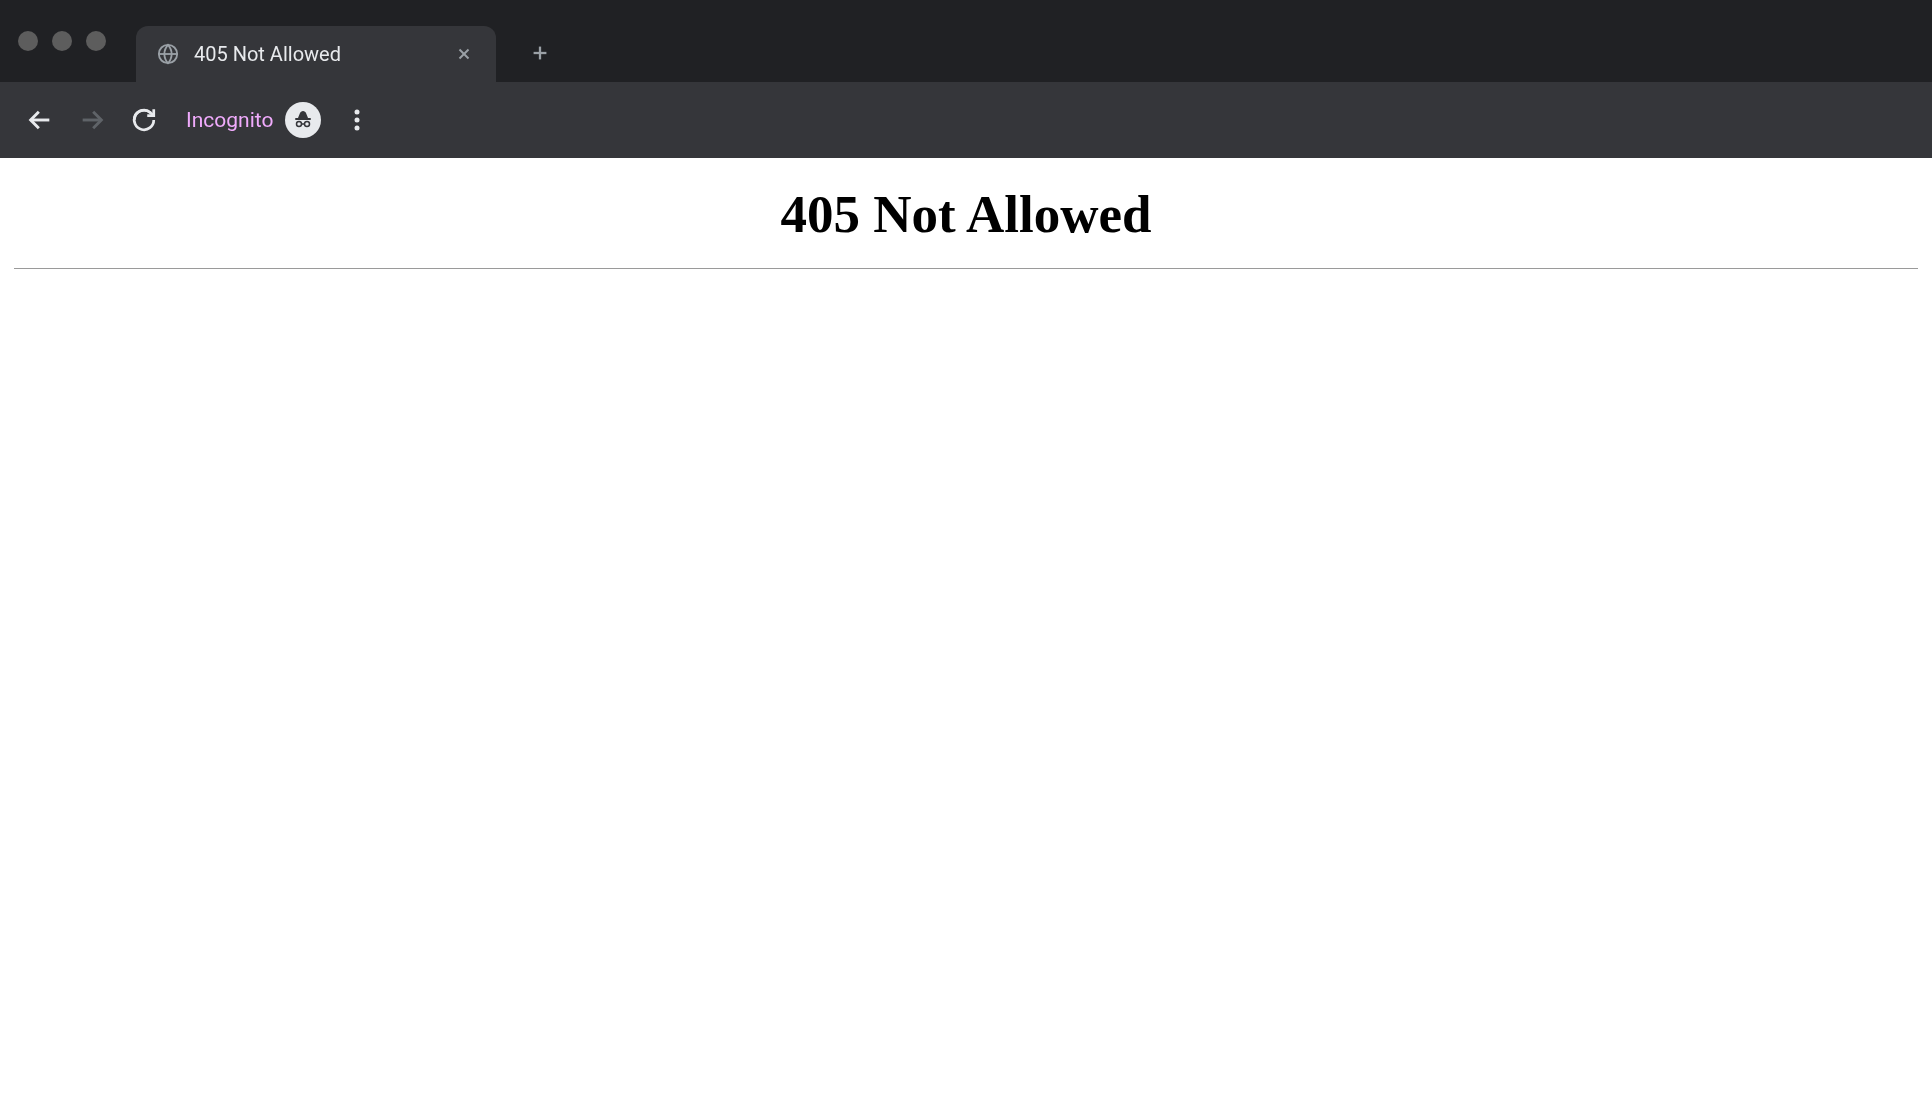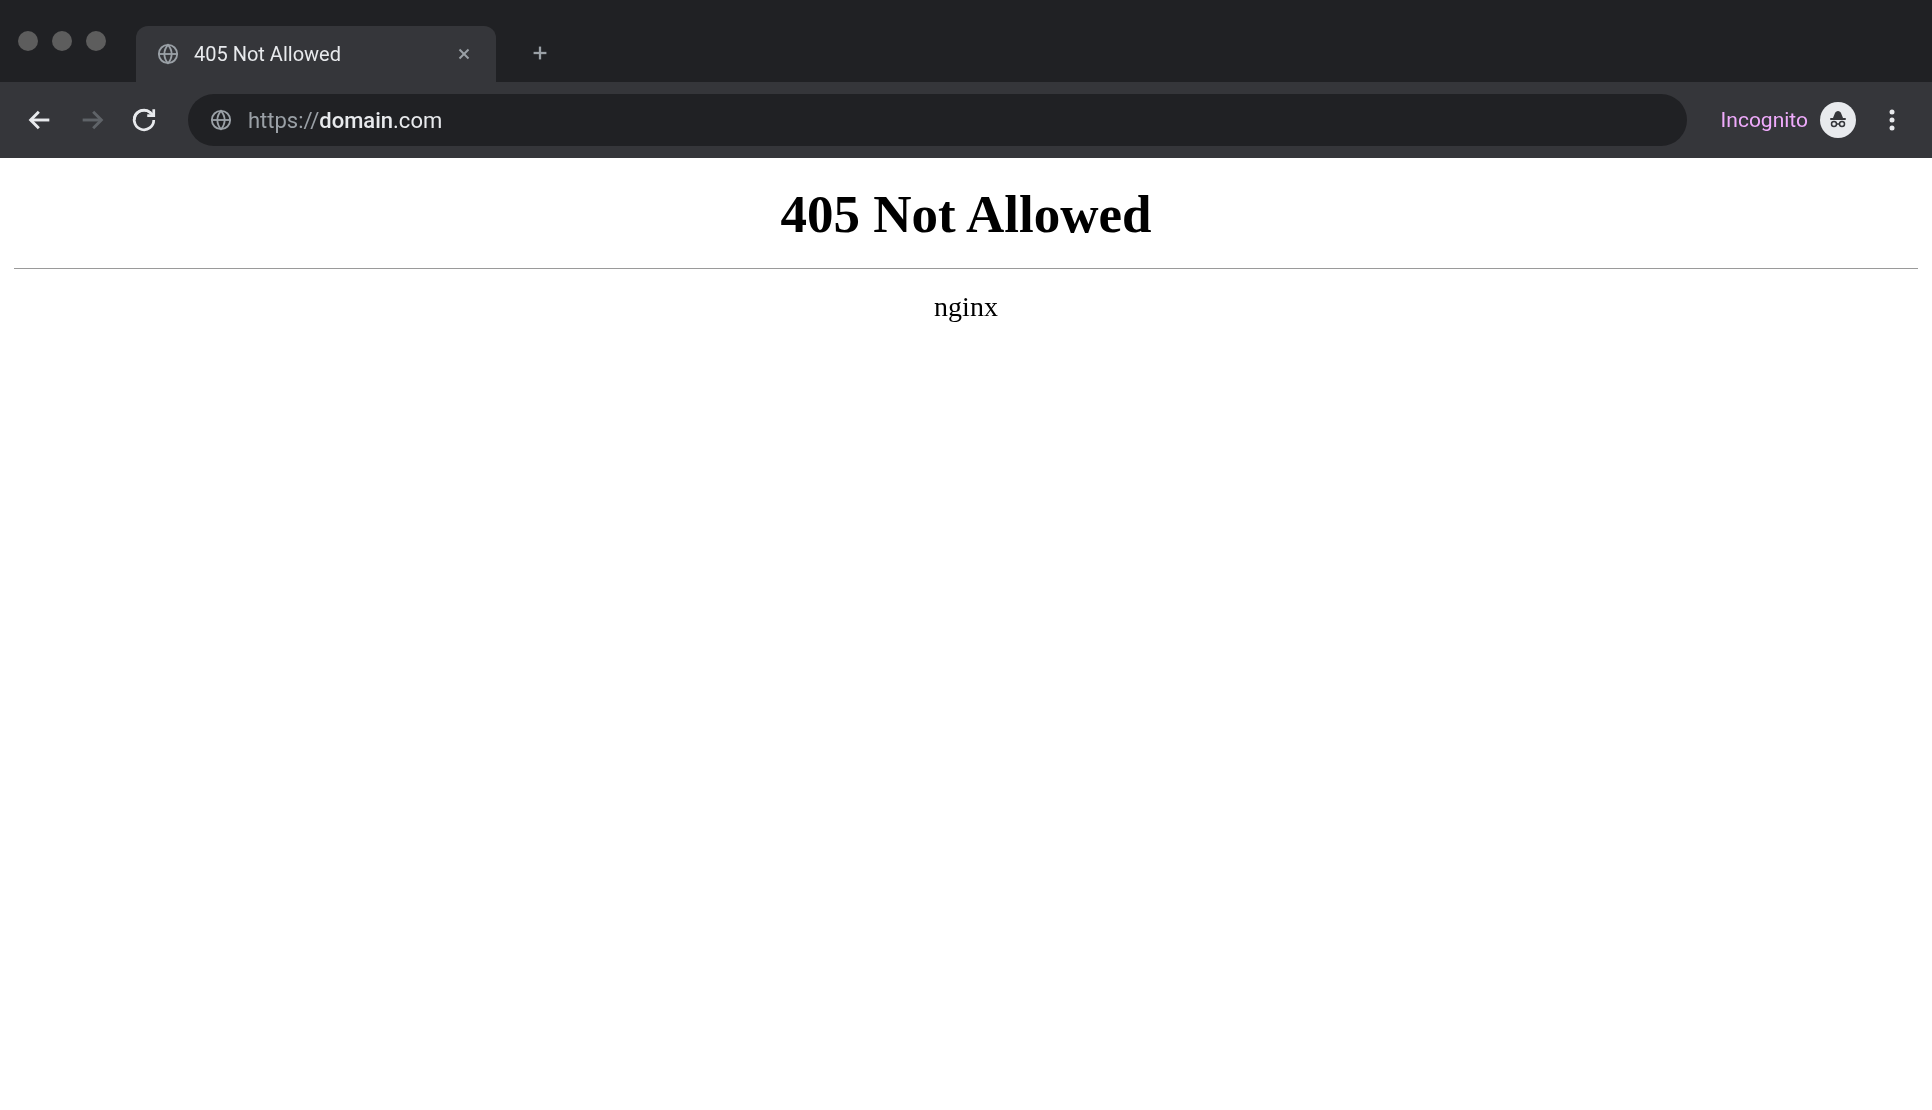--- a/index.html
+++ b/index.html
@@ -283,34 +283,20 @@
       </svg>
     </div>
     <div class="nav-icon active">
       <svg width="26" height="26" viewBox="0 0 24 24" fill="none" stroke="currentColor" stroke-width="2.5">
         <path d="M21 2v6h-6"></path>
         <path d="M3 12a9 9 0 0 1 15-6.7L21 8"></path>
         <path d="M21 12a9 9 0 1 1-3-6.7"></path>
       </svg>
     </div>
 
-    <div class="address-bar">
-      <span class="site-icon">
-        <svg width="22" height="22" viewBox="0 0 24 24" fill="none" stroke="currentColor" stroke-width="2">
-          <circle cx="12" cy="12" r="10"></circle>
-          <line x1="2" y1="12" x2="22" y2="12"></line>
-          <path d="M12 2a15.3 15.3 0 0 1 4 10 15.3 15.3 0 0 1-4 10 15.3 15.3 0 0 1-4-10 15.3 15.3 0 0 1 4-10z"></path>
-        </svg>
-      </span>
-      <span class="url-display">
-        <span class="url-protocol">https://</span>
-          <span class="url-domain-prefix">domain</span>
-          <span class="url-domain-suffix">.com</span>
-      </span>
-    </div>
 
     <div class="incognito-section">
       <span class="incognito-label">Incognito</span>
       <span class="incognito-badge">
         <svg width="24" height="24" viewBox="0 0 24 24" fill="#35363a">
           <path d="M12 3c-1.5 0-2.5 1-3 2l-2 5h10l-2-5c-.5-1-1.5-2-3-2z"></path>
           <rect x="4" y="10" width="16" height="2" rx="1"></rect>
           <circle cx="8" cy="16" r="2.5" fill="none" stroke="#35363a" stroke-width="1.5"></circle>
           <circle cx="16" cy="16" r="2.5" fill="none" stroke="#35363a" stroke-width="1.5"></circle>
           <line x1="10.5" y1="16" x2="13.5" y2="16" stroke="#35363a" stroke-width="1.5"></line>
@@ -324,14 +310,13 @@
         <circle cx="3" cy="12" r="2.5"></circle>
         <circle cx="3" cy="20" r="2.5"></circle>
       </svg>
     </div>
   </div>
 </div>
 
 <div class="page-content">
   <h1 class="error-heading">405 Not Allowed</h1>
   <hr class="divider">
-  <p class="server-name">nginx</p>
 </div>
 
 </body></html>

